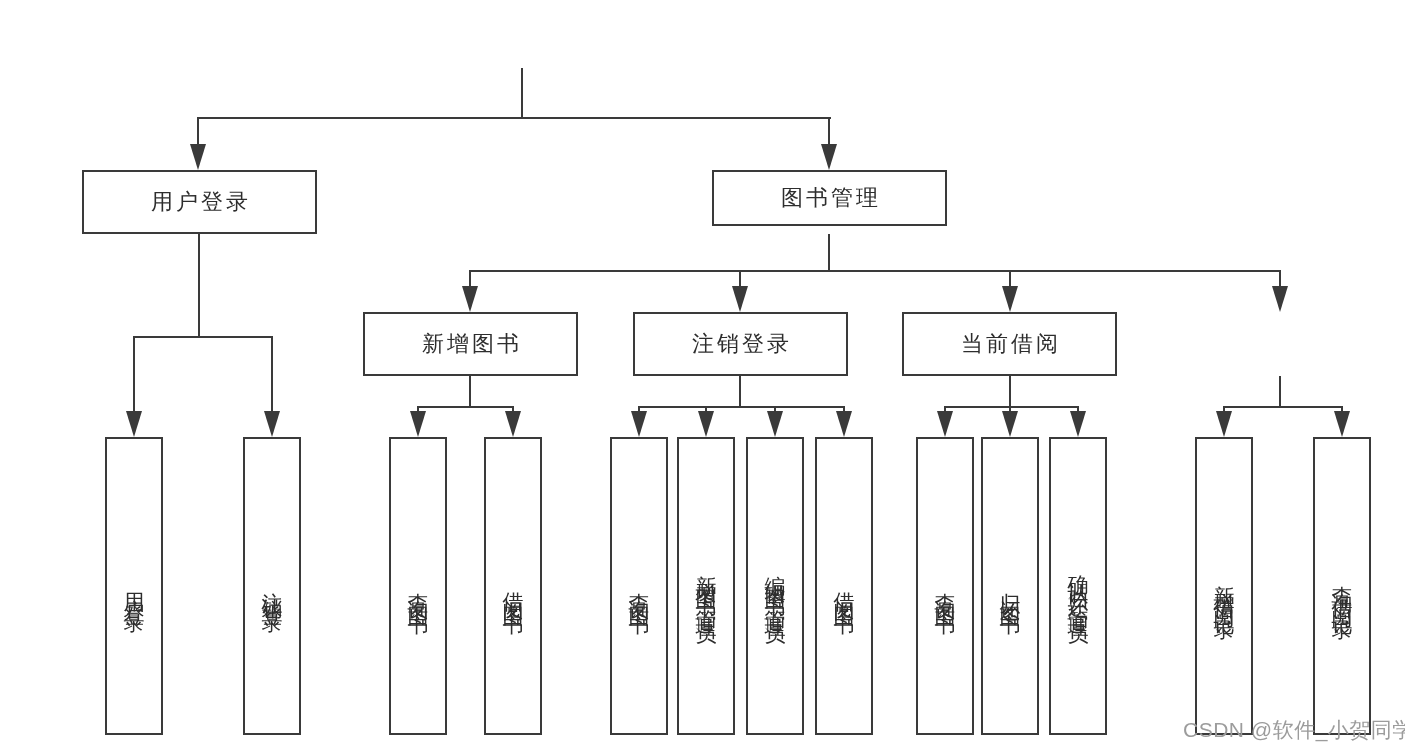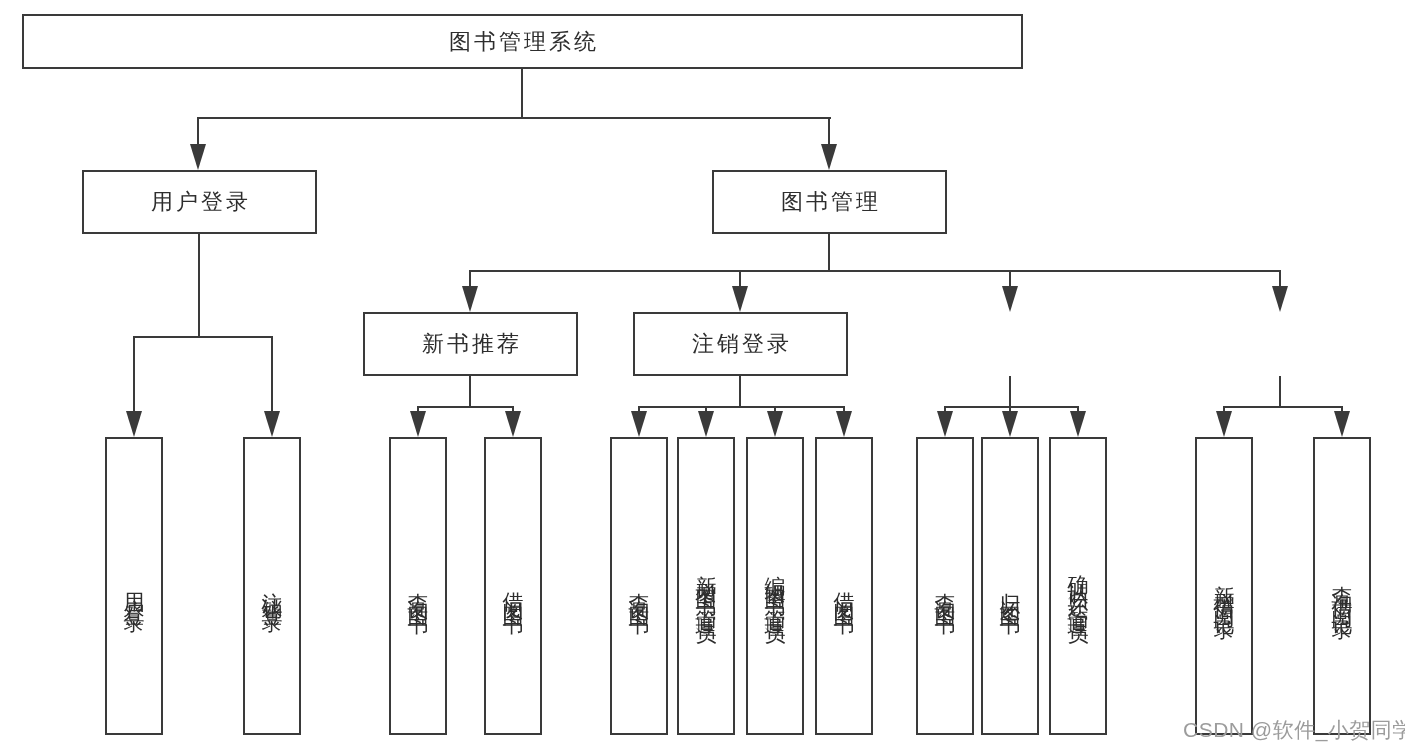--- a/index.html
+++ b/index.html
@@ -58,35 +58,32 @@
     letter-spacing:0.5px;
     z-index:3;
     white-space:nowrap;
   }
 </style>
 </head>
 <body>
 
 <div id="canvas">
 
-  <div class="node" style="left:22px;top:14px;width:1001px;height:55px;">
-    <span>图书管理系统</span>
-  </div>
 
   <div class="vl" style="left:521px;top:68px;height:49px;"></div>
   <div class="hl" style="left:197px;top:117px;width:634px;"></div>
   <div class="vl" style="left:197px;top:117px;height:32px;"></div>
   <div class="ar" style="left:190px;top:144px;"></div>
   <div class="vl" style="left:828px;top:117px;height:32px;"></div>
   <div class="ar" style="left:821px;top:144px;"></div>
 
   <div class="node" style="left:82px;top:170px;width:235px;height:64px;">
     <span>用户登录</span>
   </div>
-  <div class="node" style="left:712px;top:170px;width:235px;height:64px;">
+  <div class="node" style="left:712px;top:170px;width:235px;height:56px;">
     <span>图书管理</span>
   </div>
 
   <div class="vl" style="left:198px;top:234px;height:103px;"></div>
   <div class="hl" style="left:133px;top:336px;width:140px;"></div>
   <div class="vl" style="left:133px;top:336px;height:80px;"></div>
   <div class="ar" style="left:126px;top:411px;"></div>
   <div class="vl" style="left:271px;top:336px;height:80px;"></div>
   <div class="ar" style="left:264px;top:411px;"></div>
 
@@ -95,24 +92,27 @@
   <div class="vl" style="left:469px;top:270px;height:20px;"></div>
   <div class="ar" style="left:462px;top:286px;"></div>
   <div class="vl" style="left:739px;top:270px;height:20px;"></div>
   <div class="ar" style="left:732px;top:286px;"></div>
   <div class="vl" style="left:1009px;top:270px;height:20px;"></div>
   <div class="ar" style="left:1002px;top:286px;"></div>
   <div class="vl" style="left:1279px;top:270px;height:20px;"></div>
   <div class="ar" style="left:1272px;top:286px;"></div>
 
   <div class="node" style="left:363px;top:312px;width:215px;height:64px;">
-    <span>新书推荐</span>
+    <span>新增图书</span>
   </div>
   <div class="node" style="left:633px;top:312px;width:215px;height:64px;">
     <span>注销登录</span>
+  </div>
+  <div class="node" style="left:902px;top:312px;width:215px;height:64px;">
+    <span>当前借阅</span>
   </div>
 
   <div class="vl" style="left:469px;top:376px;height:31px;"></div>
   <div class="hl" style="left:417px;top:406px;width:97px;"></div>
   <div class="vl" style="left:417px;top:406px;height:9px;"></div>
   <div class="ar" style="left:410px;top:411px;"></div>
   <div class="vl" style="left:512px;top:406px;height:9px;"></div>
   <div class="ar" style="left:505px;top:411px;"></div>
 
   <div class="vl" style="left:739px;top:376px;height:31px;"></div>

